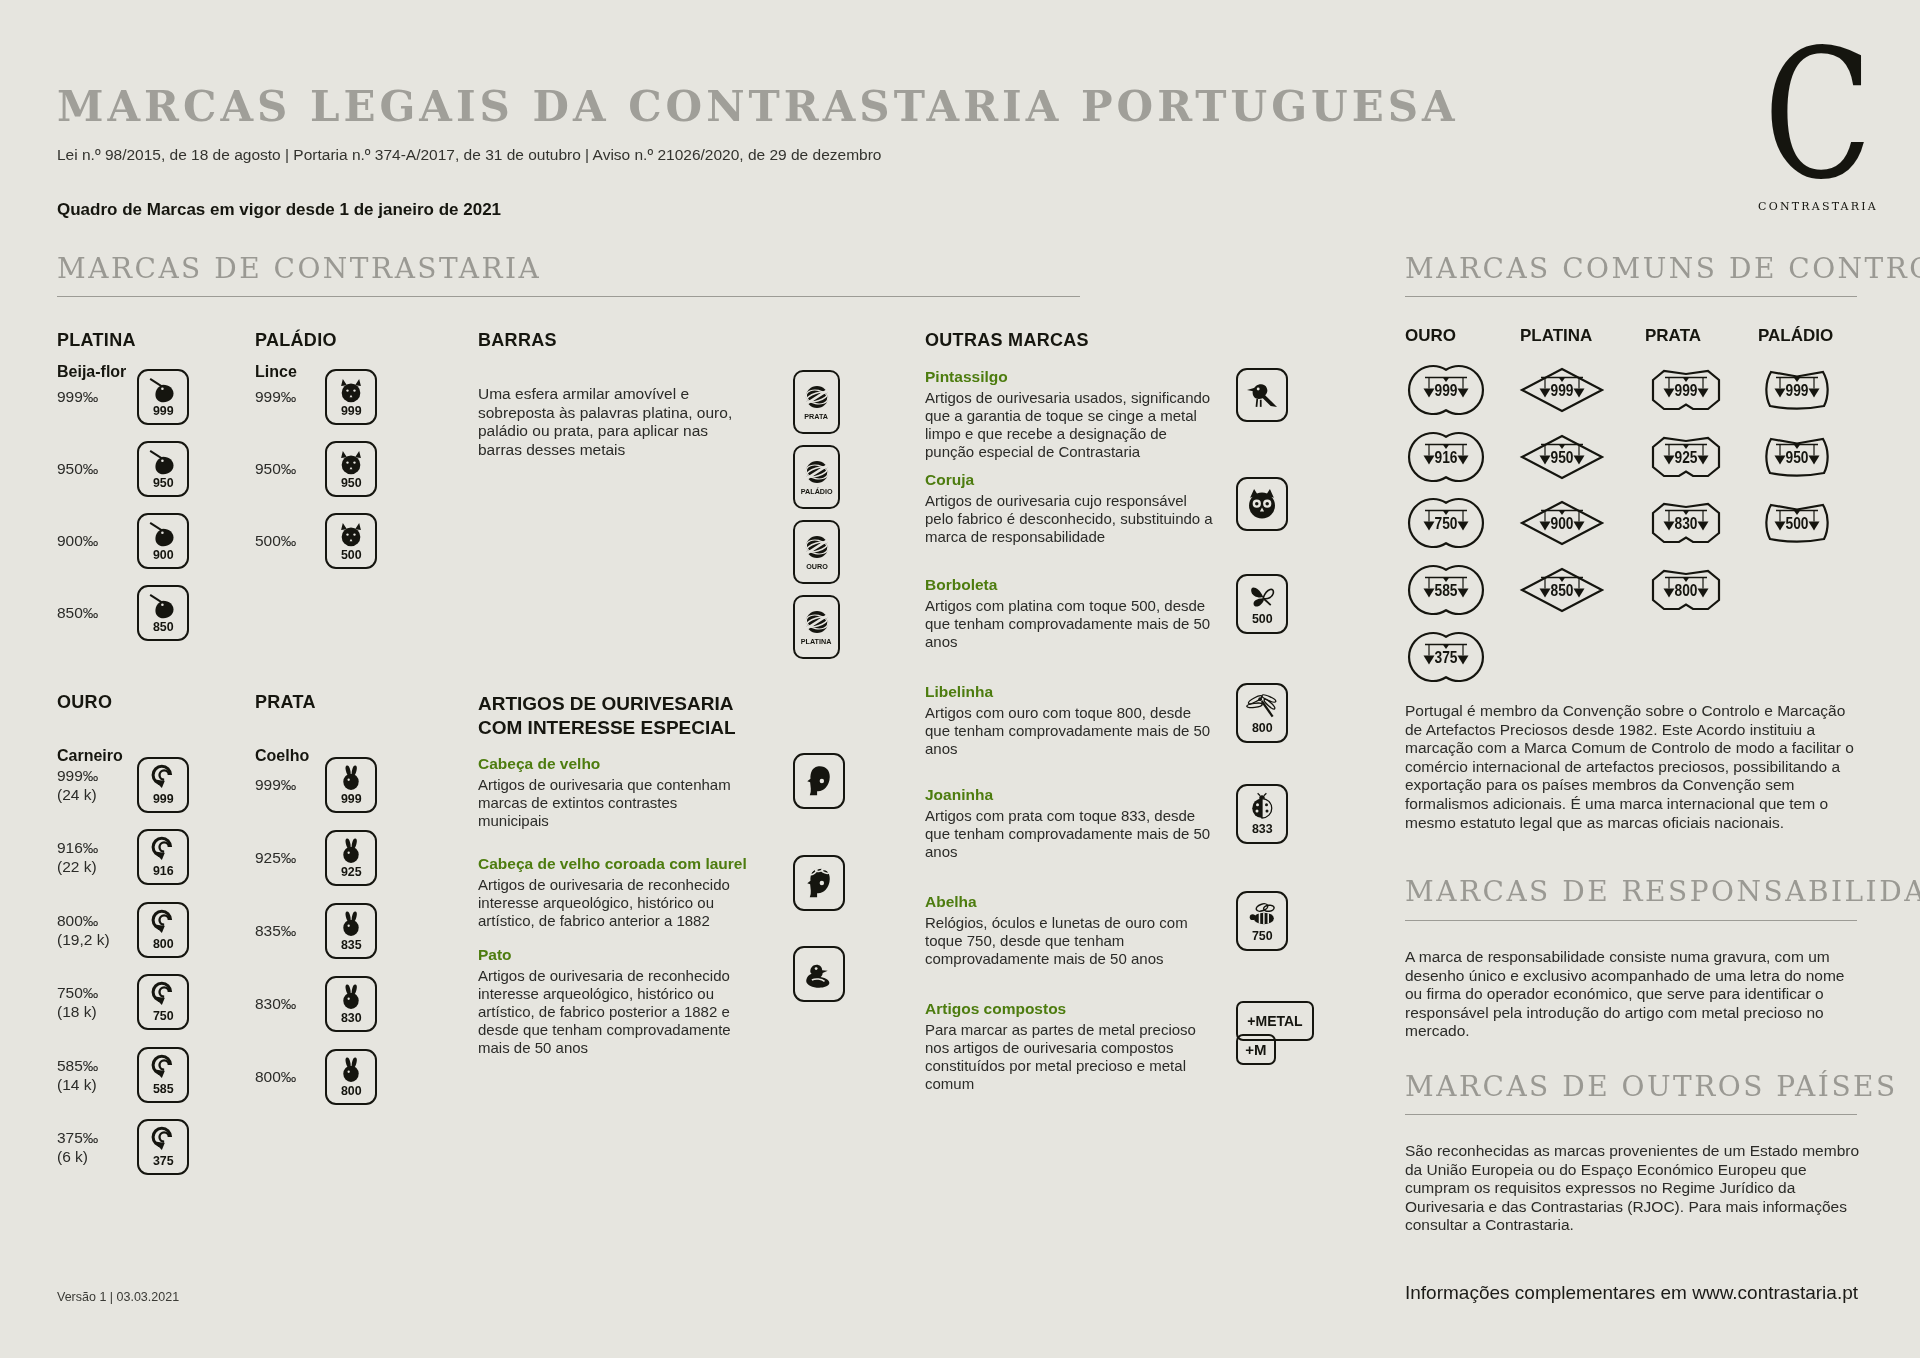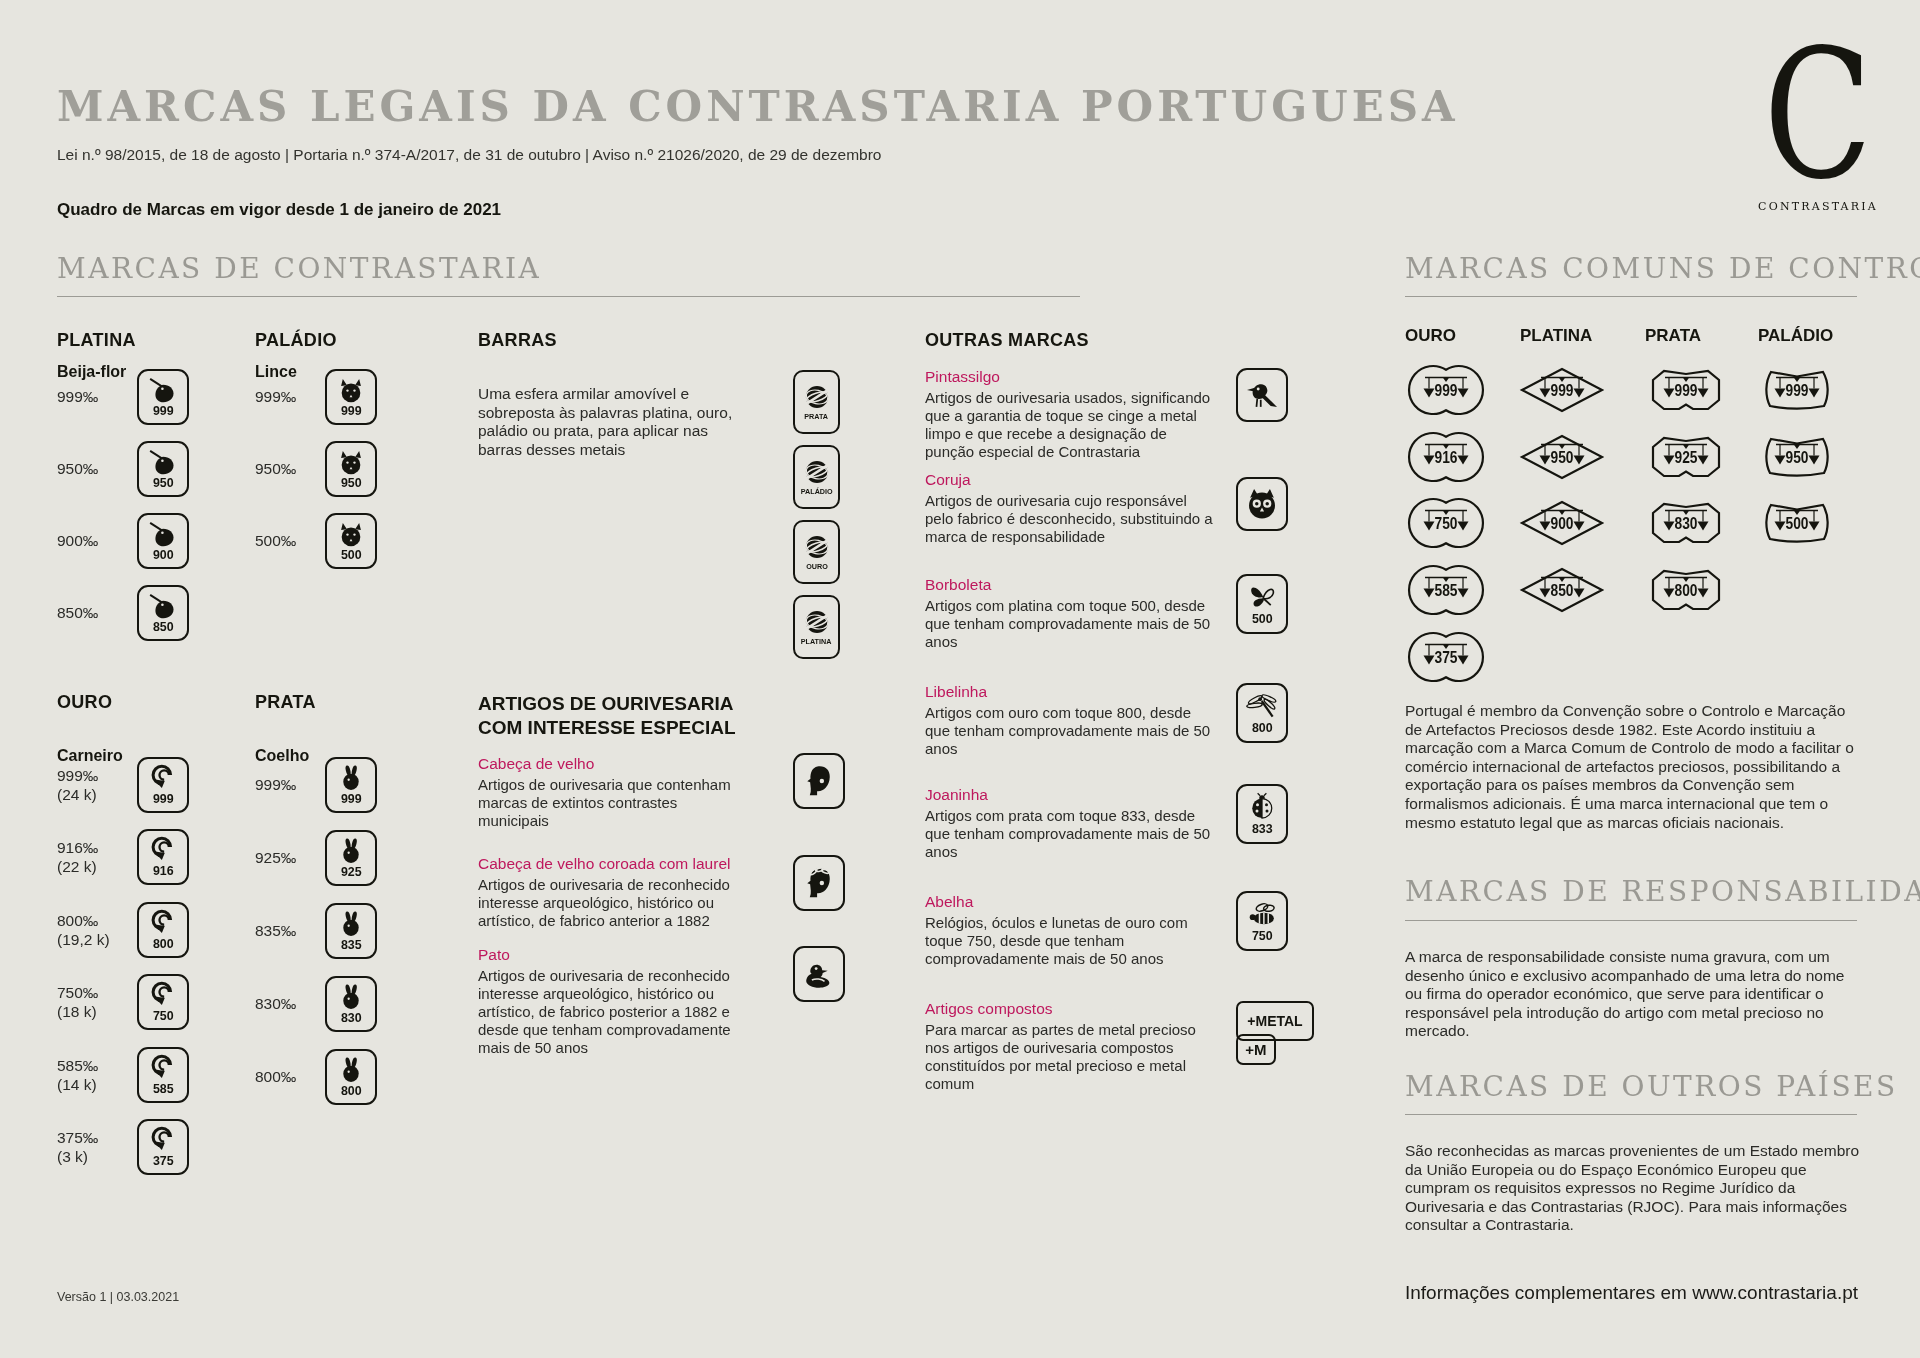--- a/index.html
+++ b/index.html
@@ -38,21 +38,21 @@
   .mrow { position:absolute; display:flex; align-items:center; justify-content:space-between; height:56px; width:100%; }
   .stamp {
     border:2.4px solid #15150f; border-radius:11px;
     display:flex; flex-direction:column; align-items:center; justify-content:center;
     width:52px; height:56px; flex:0 0 auto;
   }
   .stamp .num { font-size:13.5px; font-weight:bold; color:#15150f; line-height:1; transform:scaleX(.92); }
   .stamp svg { display:block; }
   .arm-stamp { width:47px; height:64px; border-radius:10px; }
   .arm-label { font-size:8px; font-weight:bold; transform:scaleX(.9); color:#15150f; margin-top:1px; letter-spacing:0; }
-  .item h4 { font-size:15.5px; font-weight:normal; color:#be185d; margin-bottom:3px; }
+  .item h4 { font-size:15.5px; font-weight:bold; color:#4d7c0f; margin-bottom:3px; }
   .item p { font-size:15px; line-height:1.2; color:#2b2b28; }
   .big-h { font-size:19px; font-weight:bold; color:#16160f; line-height:1.25; }
   .para { font-size:15.5px; line-height:1.2; color:#2b2b28; }
   .cm-head { font-size:17px; font-weight:bold; color:#16160f; }
   .cm-num { font-family:"Liberation Sans","DejaVu Sans",sans-serif; font-size:17px; font-weight:bold; fill:#15150f; }
   .plus-mark {
     border:2.2px solid #15150f; border-radius:7px;
     display:flex; align-items:center; justify-content:center;
     font-weight:bold; color:#15150f;
   }
@@ -377,21 +377,21 @@
       <div class="stamp">
         <span>
             <svg width="28" height="28">
               <use href="#sym-ram"></use>
             </svg>
           </span>
         <div class="num">585</div>
       </div>
     </div>
     <div class="mrow" style="top:427px">
-      <div class="fin"><span>375‰</span><br><span>(3 k)</span></div>
+      <div class="fin"><span>375‰</span><br><span>(6 k)</span></div>
       <div class="stamp">
         <span>
             <svg width="28" height="28">
               <use href="#sym-ram"></use>
             </svg>
           </span>
         <div class="num">375</div>
       </div>
     </div>
   </div>

